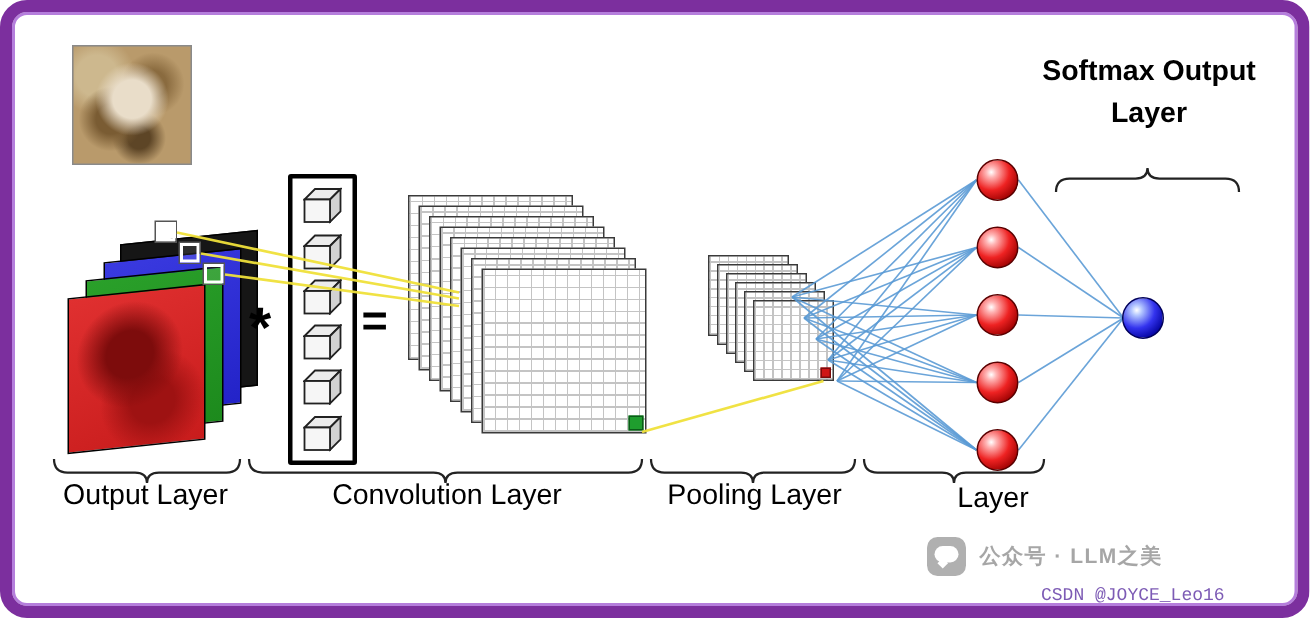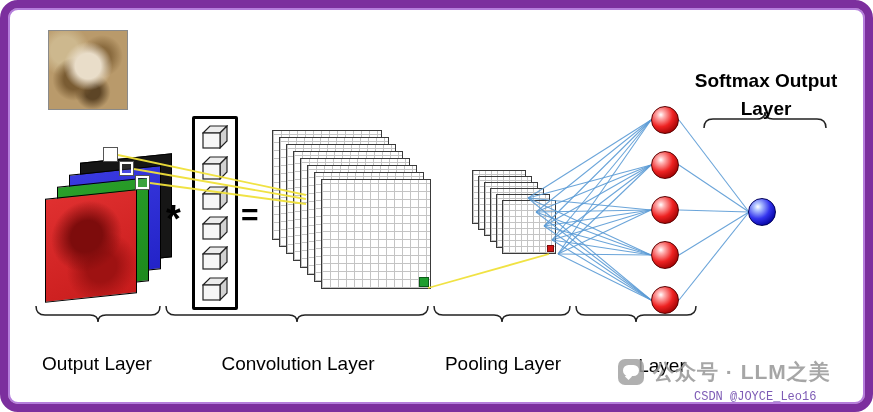--- a/index.html
+++ b/index.html
@@ -64,32 +64,32 @@
       border:1px solid #5a0000;}
   .neuron.blue{left:740px;top:190px;
       background:radial-gradient(circle at 34% 30%, #ffffff 0%, #b3c6ff 14%, #3333ee 48%, #000099 82%, #00005e 100%);
       border:1px solid #00005a;}
   
   svg.overlay{position:absolute;inset:0;width:100%;height:100%;z-index:5;pointer-events:none;}
   .blue-line{stroke:var(--connection-blue,#5b9bd5);stroke-width:1.1;opacity:.9;}
   .yellow-line{stroke:var(--highlight-yellow,#f0e13a);stroke-width:1.8;opacity:.95;}
   .brace{stroke:#222;stroke-width:1.5;fill:none;}
   
-  .layer-label{position:absolute;font-size:19px;color:#000;z-index:7;text-align:center;margin-top:33px;}
+  .layer-label{position:absolute;font-size:19px;color:#000;z-index:7;text-align:center;}
   #label-input{left:26px;top:312px;width:126px;}
   #label-conv{left:172px;top:312px;width:236px;}
   #label-pool{left:420px;top:312px;width:150px;}
   #label-fc{left:568px;top:312px;width:172px;line-height:26px;}
   #label-softmax{left:672px;top:26px;width:172px;line-height:28px;font-weight:700;font-size:19px;}
   
   .watermark{position:absolute;left:610px;top:350px;display:flex;align-items:center;gap:9px;z-index:8;}
   .wm-icon{width:26px;height:26px;border-radius:7px;background:#a3a3a3;position:relative;opacity:.85;flex:0 0 auto;}
   .wm-icon::before{content:"";position:absolute;left:5px;top:6px;width:16px;height:11px;background:#fff;border-radius:6px;}
   .wm-icon::after{content:"";position:absolute;left:8px;top:15px;width:5px;height:5px;background:#fff;transform:rotate(45deg);}
-  .wm-text{font-size:21px;font-weight:700;color:rgba(150,150,150,.85);letter-spacing:1px;}
+  .wm-text{font-size:14px;font-weight:700;color:rgba(150,150,150,.85);letter-spacing:1px;}
   .credit{position:absolute;left:686px;top:382px;font-size:12px;color:#7d5bb5;z-index:8;font-family:Liberation Mono, monospace;}
 </style>
 </head>
 <body>
 
 <div class="frame">
 
   <div class="thumb"></div>
 
   <div class="sheet black"></div>

